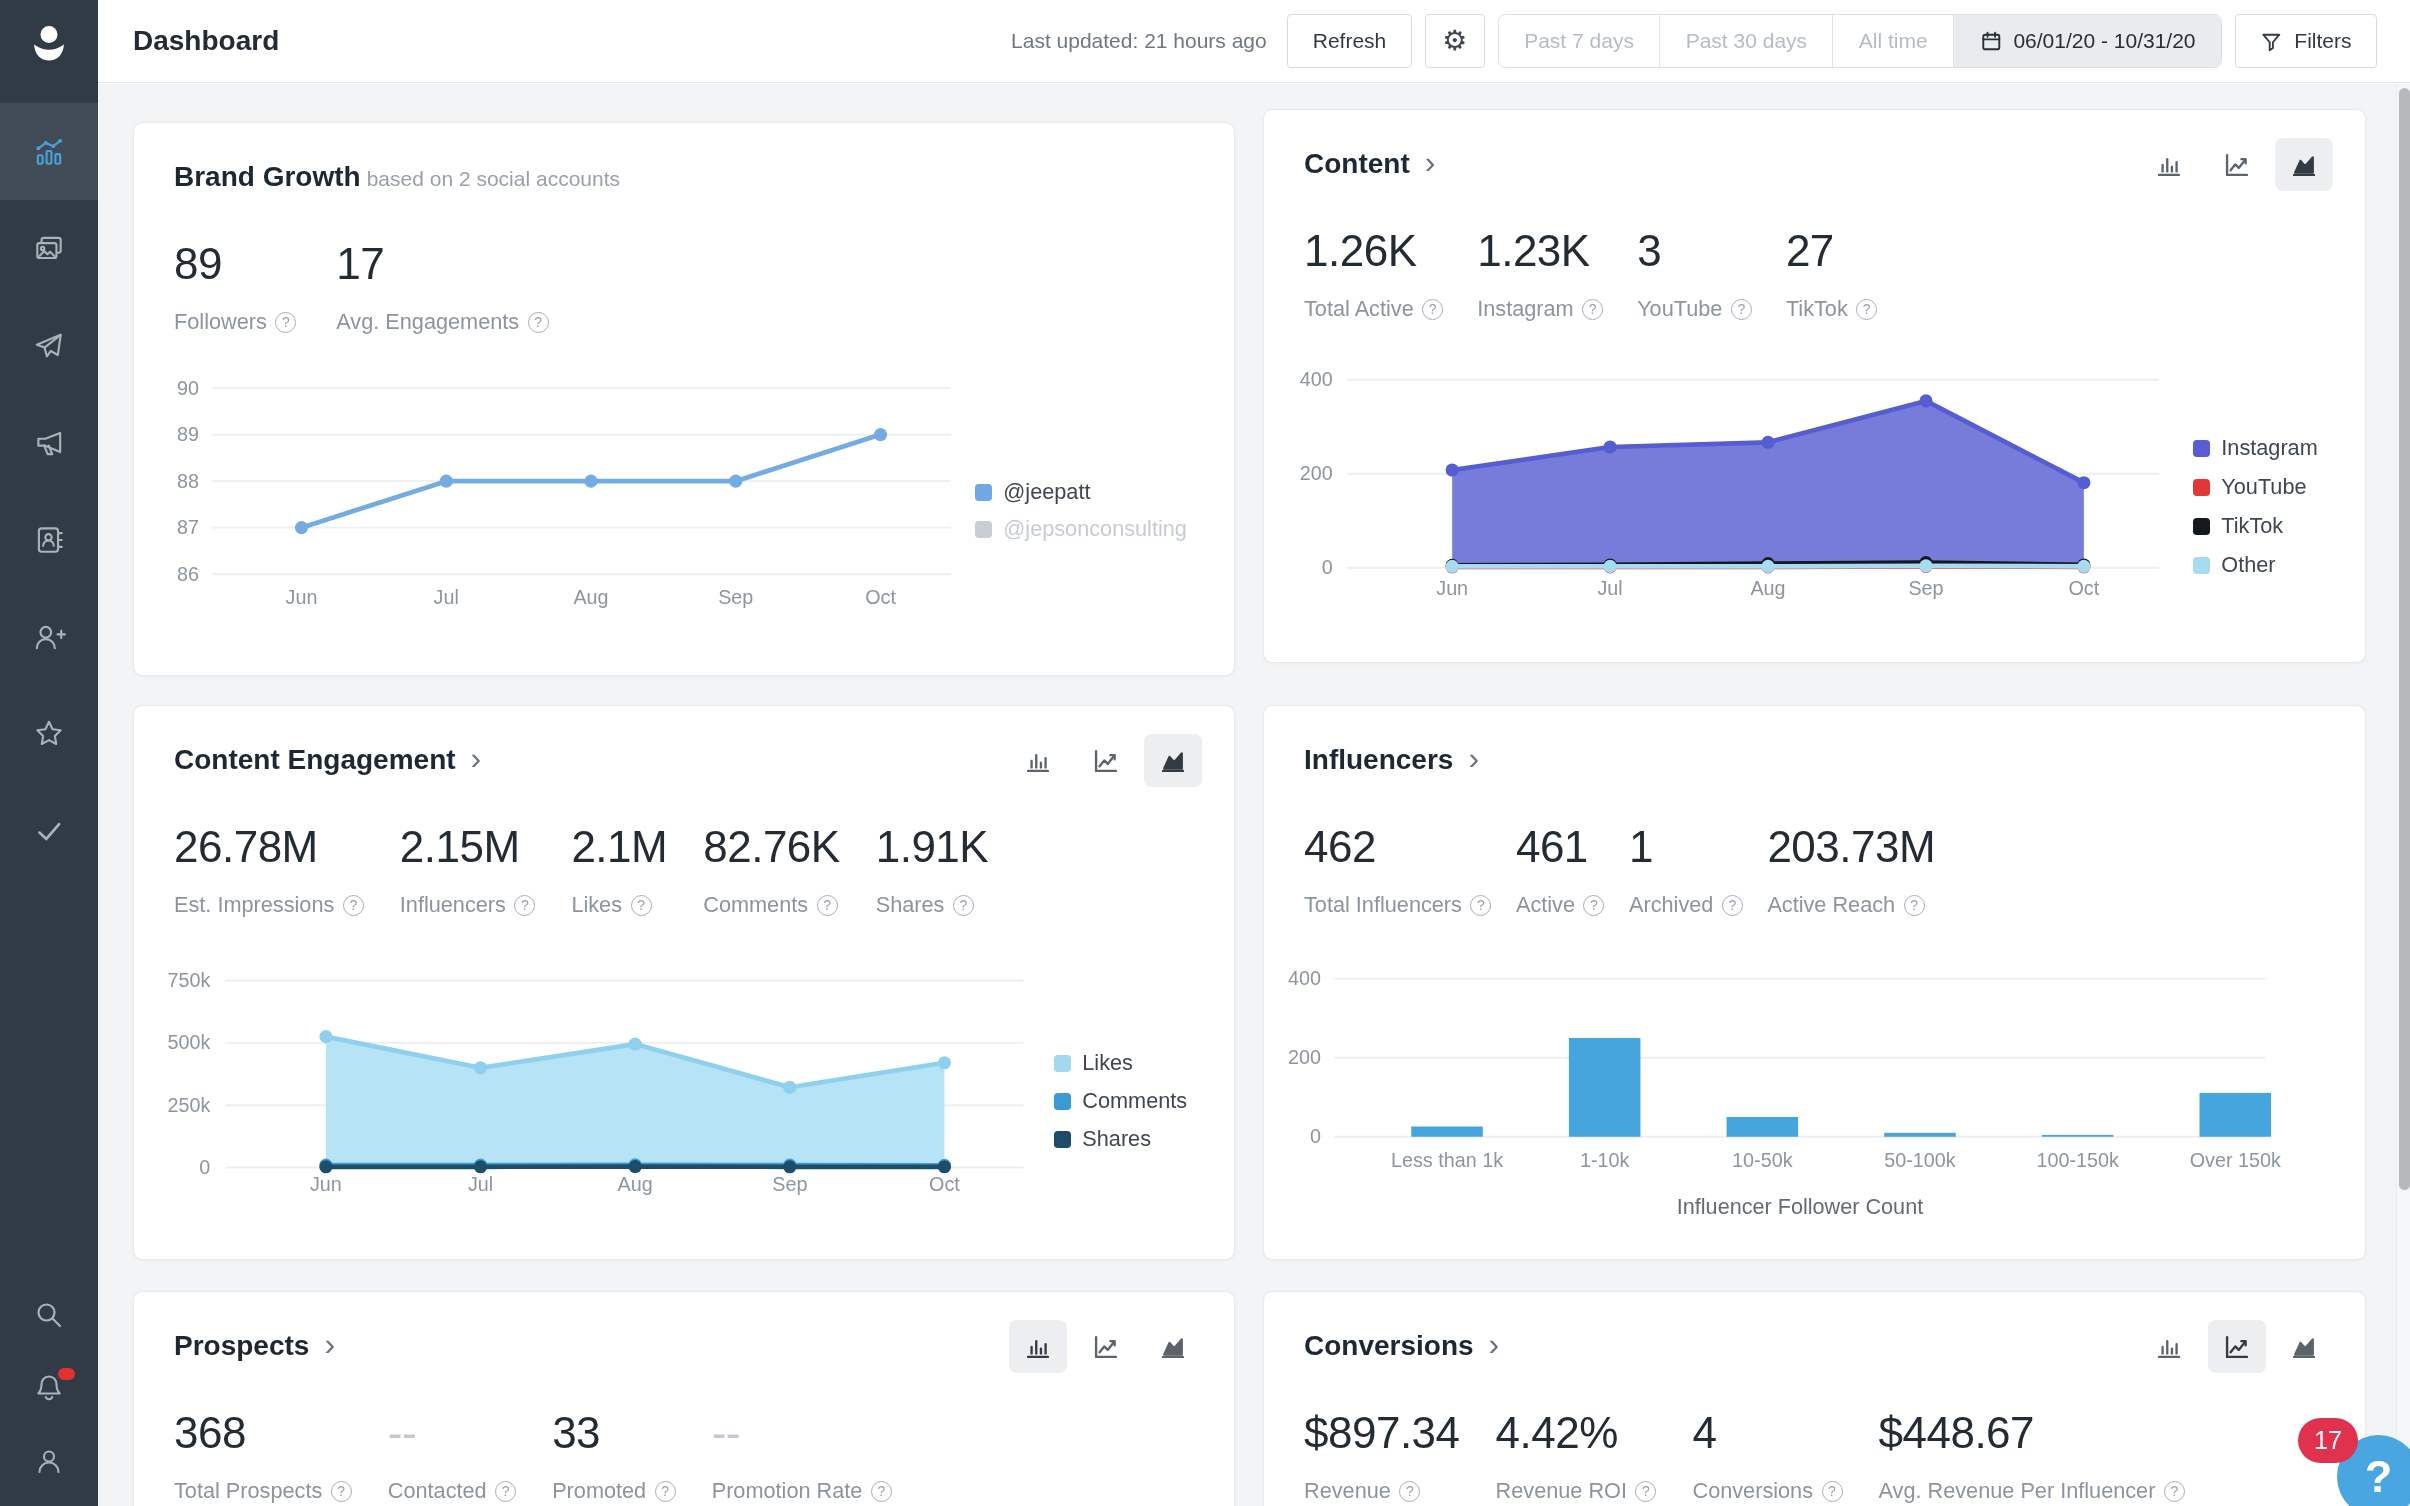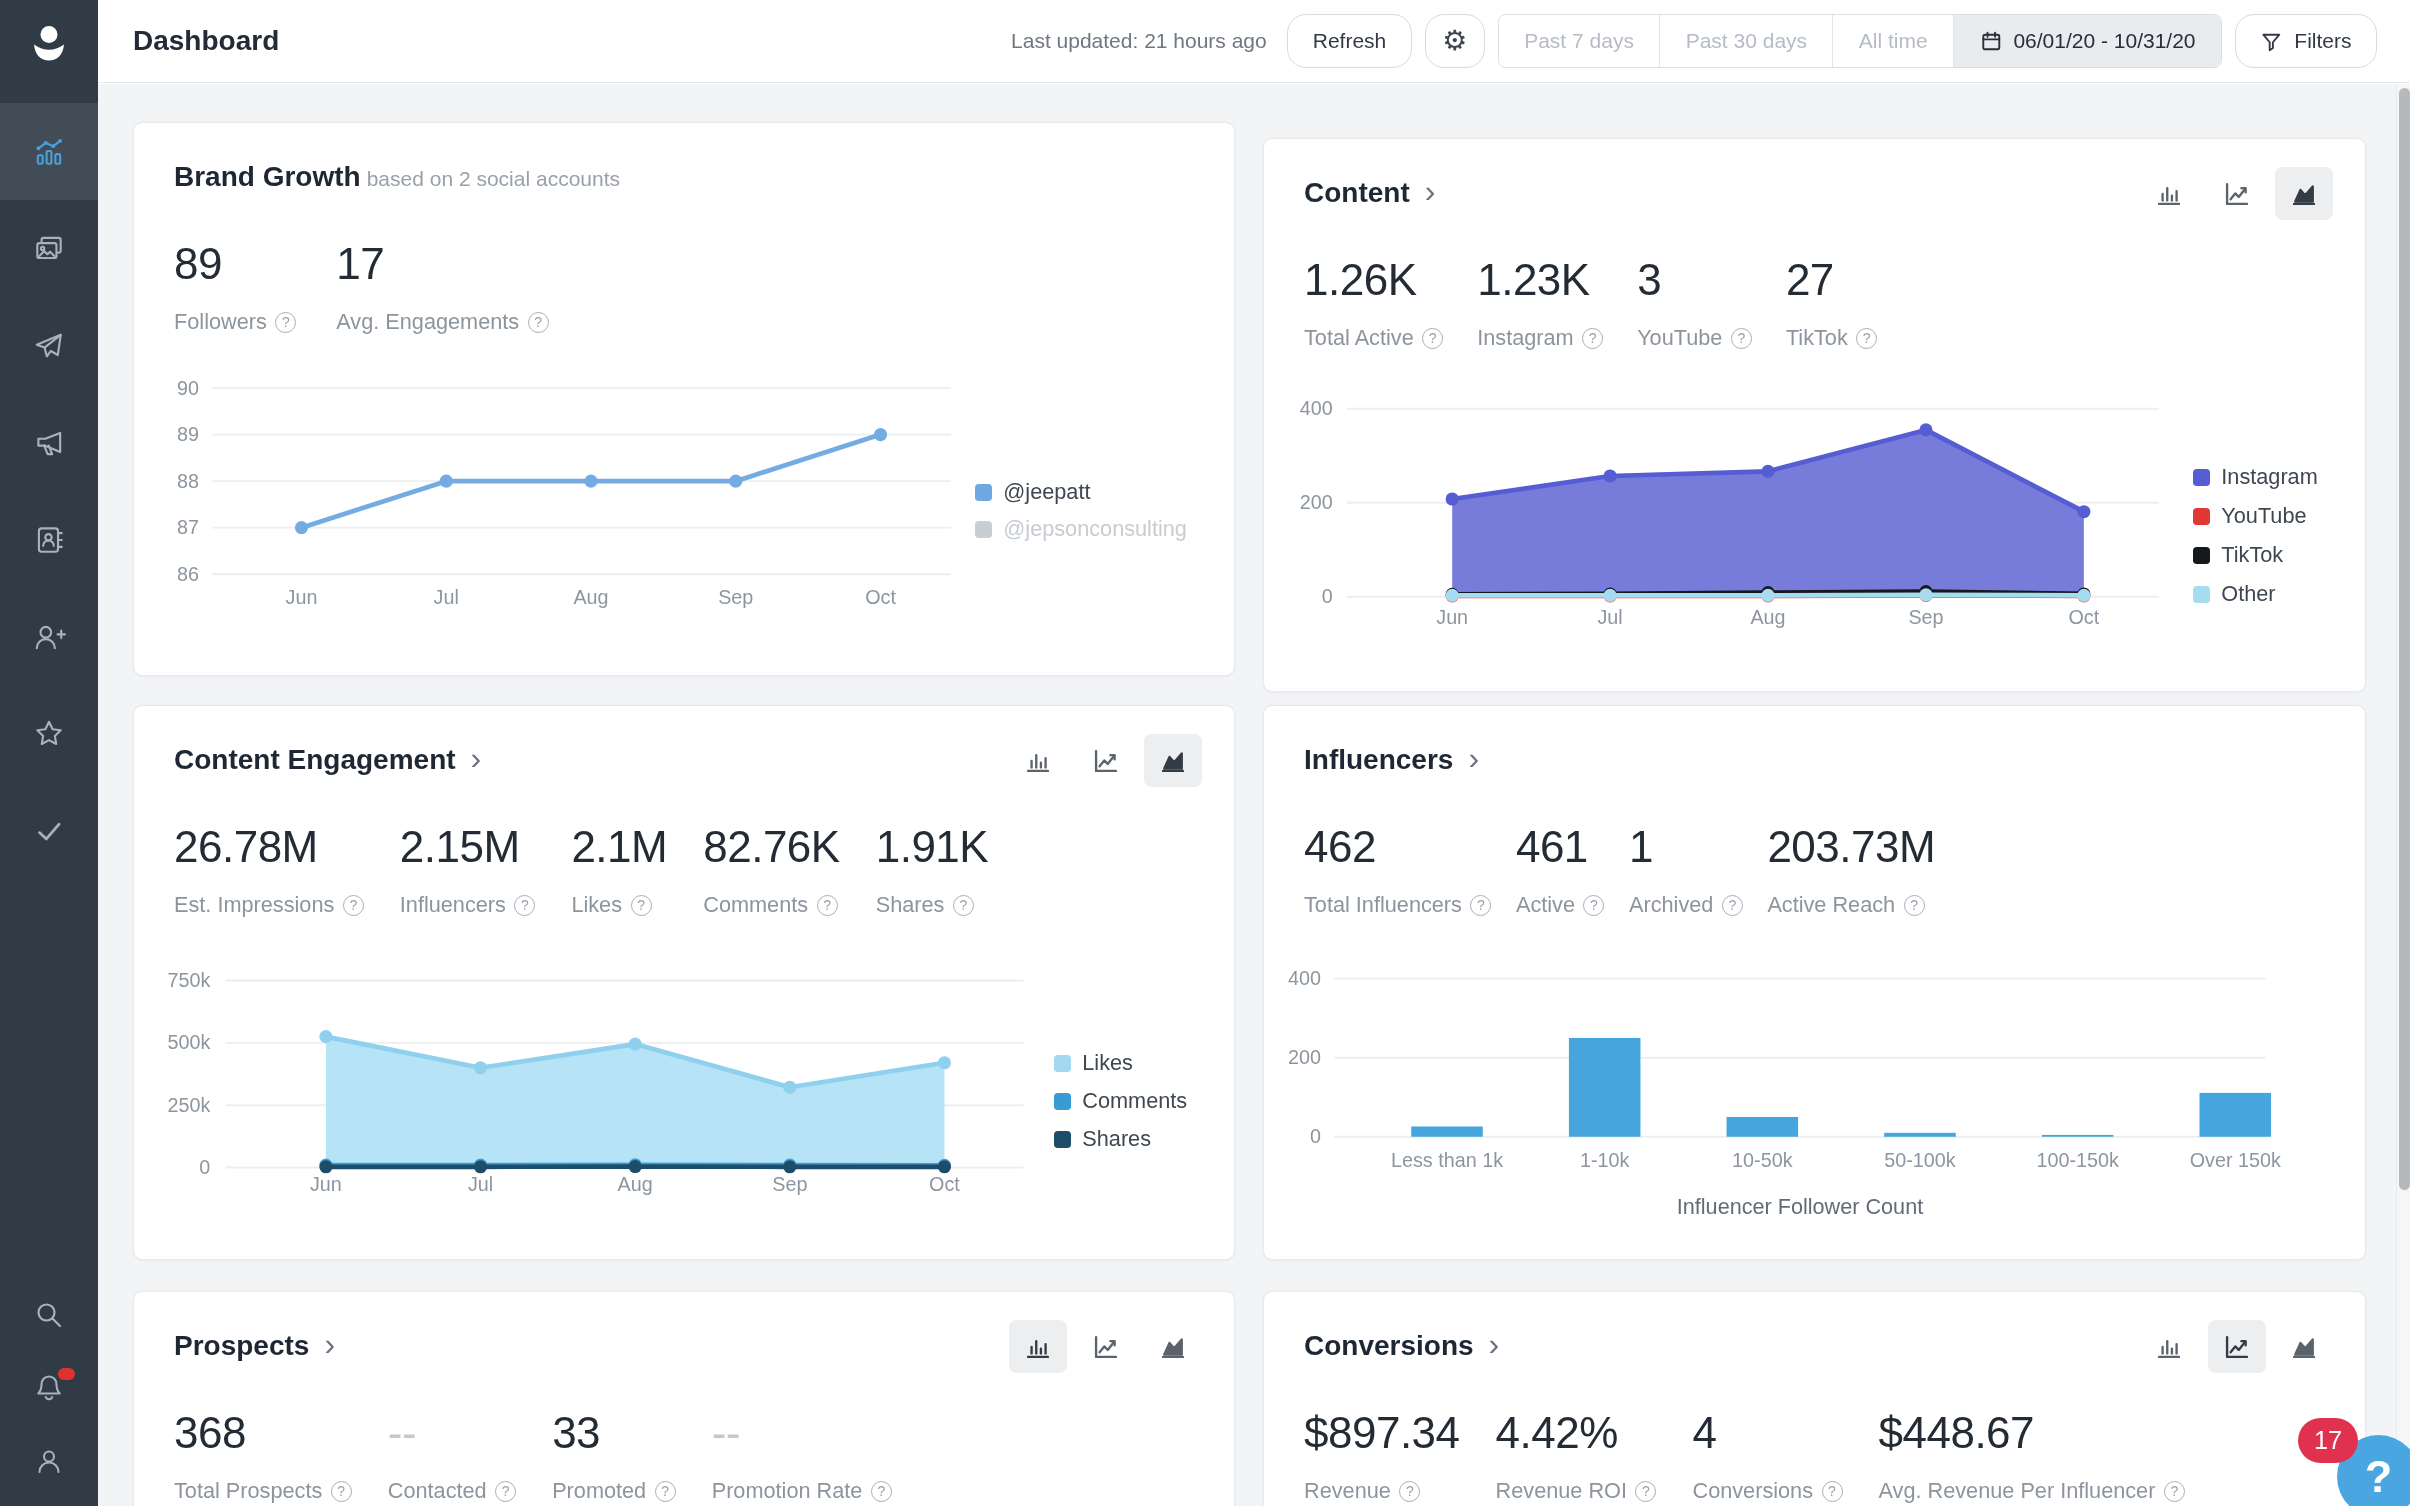--- a/index.html
+++ b/index.html
@@ -14,34 +14,34 @@
 .nav-item.active{background:#414c57;color:#4aa0d8}
 .sidebar-bottom{margin-top:auto;display:flex;flex-direction:column;padding-bottom:9.4px}
 .sidebar-bottom .nav-item{height:73px}
 .red-dot{position:absolute;top:16px;right:23.5px;width:17px;height:12.2px;border-radius:6.6px;background:#e03131}
 
 
 .header{position:absolute;left:98px;top:0;width:2313px;height:83px;background:#fff;border-bottom:0.9px solid #e6e8ea;display:flex;align-items:center;z-index:4}
 .page-title{margin:0 0 0 35px;font-size:28px;font-weight:600;color:#222b36}
 .header-right{margin-left:auto;margin-right:34px;display:flex;align-items:center;gap:13px}
 .last-updated{font-size:21px;color:#6f7780;margin-right:7.5px;white-space:nowrap}
-.btn{height:54px;border:0.9px solid #d8dbde;border-radius:19px;background:#fff;font-size:21px;color:#333a43;display:flex;align-items:center;justify-content:center;padding:0 24.5px;font-family:inherit;cursor:pointer;font-weight:500}
+.btn{height:54px;border:0.9px solid #d8dbde;border-radius:4px;background:#fff;font-size:21px;color:#333a43;display:flex;align-items:center;justify-content:center;padding:0 24.5px;font-family:inherit;cursor:pointer;font-weight:500}
 .icon-btn{width:60px;padding:0}
 .gear{font-size:28px;color:#40474f;line-height:1}
 .seg{display:flex;align-items:stretch;height:54px;border:0.9px solid #dcdfe2;border-radius:7.5px;background:#fff;overflow:hidden}
 .seg-item{display:flex;align-items:center;padding:0 25.4px;font-size:21px;color:#b6bcc4;border-left:0.9px solid #e3e5e8;cursor:pointer;white-space:nowrap}
 .seg-item:first-child{border-left:none}
 .seg-item.selected{background:#e9ebee;color:#272f38;font-weight:400;gap:11.3px}
 .filters{gap:11.3px}
 
 
 .main{position:absolute;left:98px;top:84px;width:2313px;height:1423px;background:#f3f4f6;overflow:hidden}
 .card{position:absolute;background:#fff;border:0.9px solid #e7e9eb;border-radius:9.4px;box-shadow:0 0.9px 2.8px rgba(25,35,45,.04)}
 #card-brand-growth{left:35px;top:38px;width:1102px;height:554px}
-#card-content{left:1165px;top:54px;width:1103px;height:554px}
+#card-content{left:1165px;top:25px;width:1103px;height:554px}
 #card-content-engagement{left:35px;top:621px;width:1102px;height:555px}
 #card-influencers{left:1165px;top:621px;width:1103px;height:555px}
 #card-prospects{left:35px;top:1207px;width:1102px;height:311px}
 #card-conversions{left:1165px;top:1207px;width:1103px;height:311px}
 
 .card-head{position:absolute;left:40px;top:38px;display:flex;align-items:baseline}
 .card-title{margin:0;font-size:28px;font-weight:700;color:#1e2734}
 .chev{font-size:32px;color:#6b7380;margin-left:15px;line-height:.8;cursor:pointer}
 .subtitle{font-size:21px;color:#99a0a9;margin-left:6px}
 .stats{position:absolute;left:40px;top:117px;display:flex}

